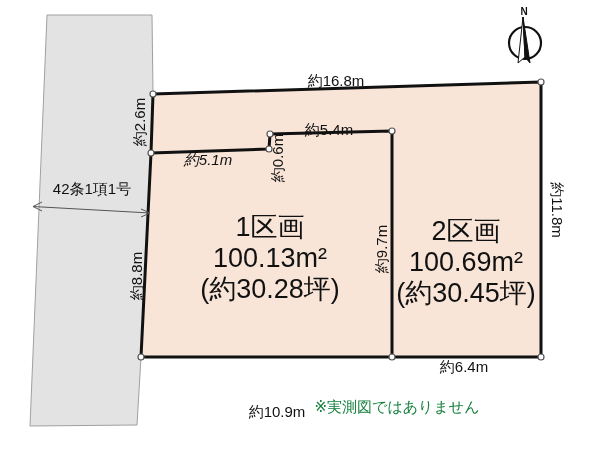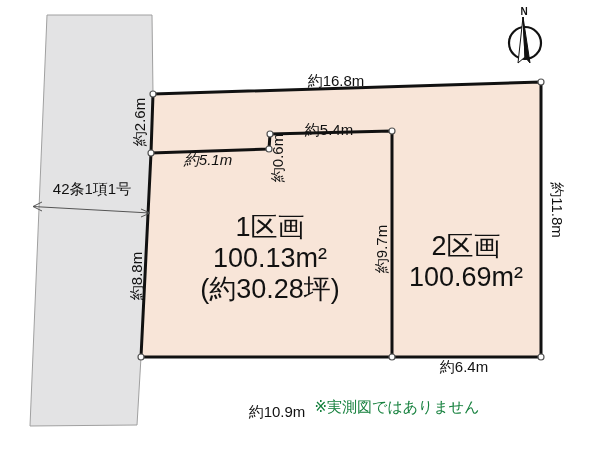--- a/index.html
+++ b/index.html
@@ -94,17 +94,18 @@
 
   <div class="parcel-label" style="left:270px;top:258px;">
     <div>1区画</div>
     <div>100.13m²</div>
     <div>(約30.28坪)</div>
   </div>
 
   <div class="parcel-label" style="left:466px;top:226px;margin-top:36px;">
     <div>2区画</div>
     <div>100.69m²</div>
+    <div>(約30.45坪)</div>
   </div>
 
   <div class="note" style="left:397px;top:407px;">※実測図ではありません</div>
 
 </div>
 
 </body></html>

